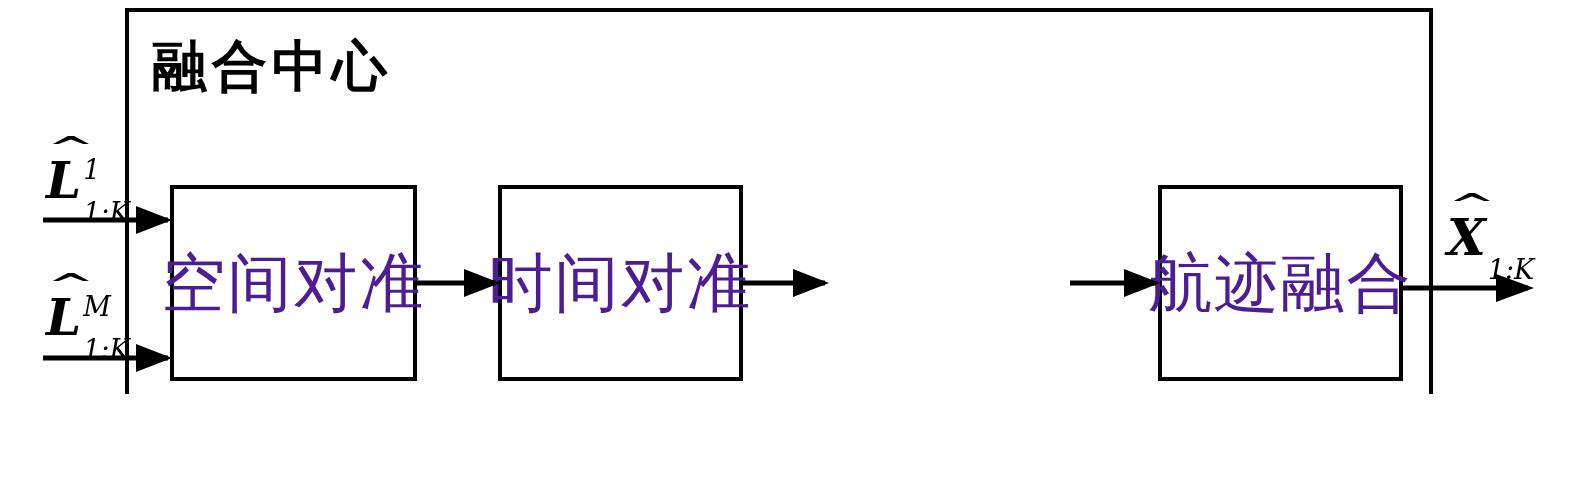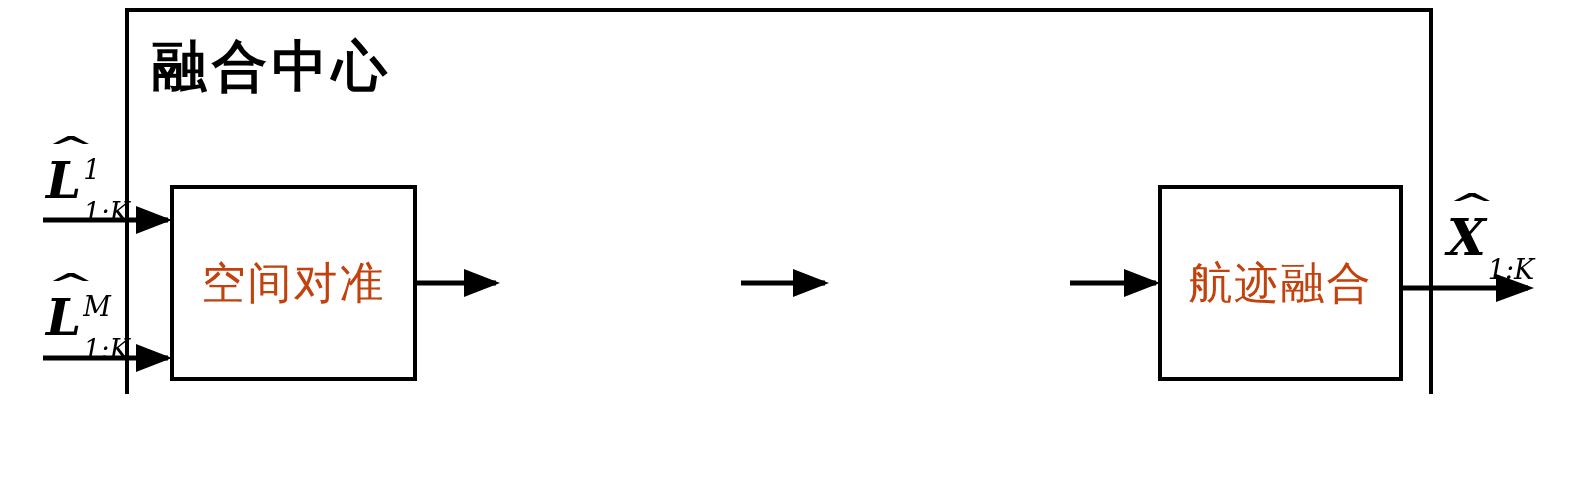--- a/index.html
+++ b/index.html
@@ -43,22 +43,22 @@
     background: #ffffff;
     display: flex;
     align-items: center;
     justify-content: center;
   }
   .box-1 { left: 170px; width: 247px; }
   .box-2 { left: 498px; width: 245px; }
   .box-3 { left: 827px; width: 245px; }
   .box-4 { left: 1158px; width: 245px; }
   .process-label {
-    font-size: 44px;
-    color: #c2410c;
+    font-size: 64px;
+    color: #4c1d95;
     letter-spacing: 2px;
     white-space: nowrap;
   }
   
   svg.arrows {
     position: absolute;
     left: 0; top: 0;
     width: 1575px; height: 482px;
     pointer-events: none;
   }
@@ -112,20 +112,23 @@
 <body>
 
 <div id="canvas">
 
   <div class="outer-rect"></div>
 
   <div class="diagram-title">融合中心</div>
 
   <div class="process-box box-1">
     <span class="process-label">空间对准</span>
+  </div>
+  <div class="process-box box-2">
+    <span class="process-label">时间对准</span>
   </div>
   <div class="process-box box-4">
     <span class="process-label">航迹融合</span>
   </div>
 
   <svg class="arrows" viewBox="0 0 1575 482" xmlns="http://www.w3.org/2000/svg">
 
     <g>
       <line x1="43" y1="220" x2="168" y2="220" stroke="#000" stroke-width="5"></line>
       <polygon points="172,220 136,206 136,234" fill="#000"></polygon>

